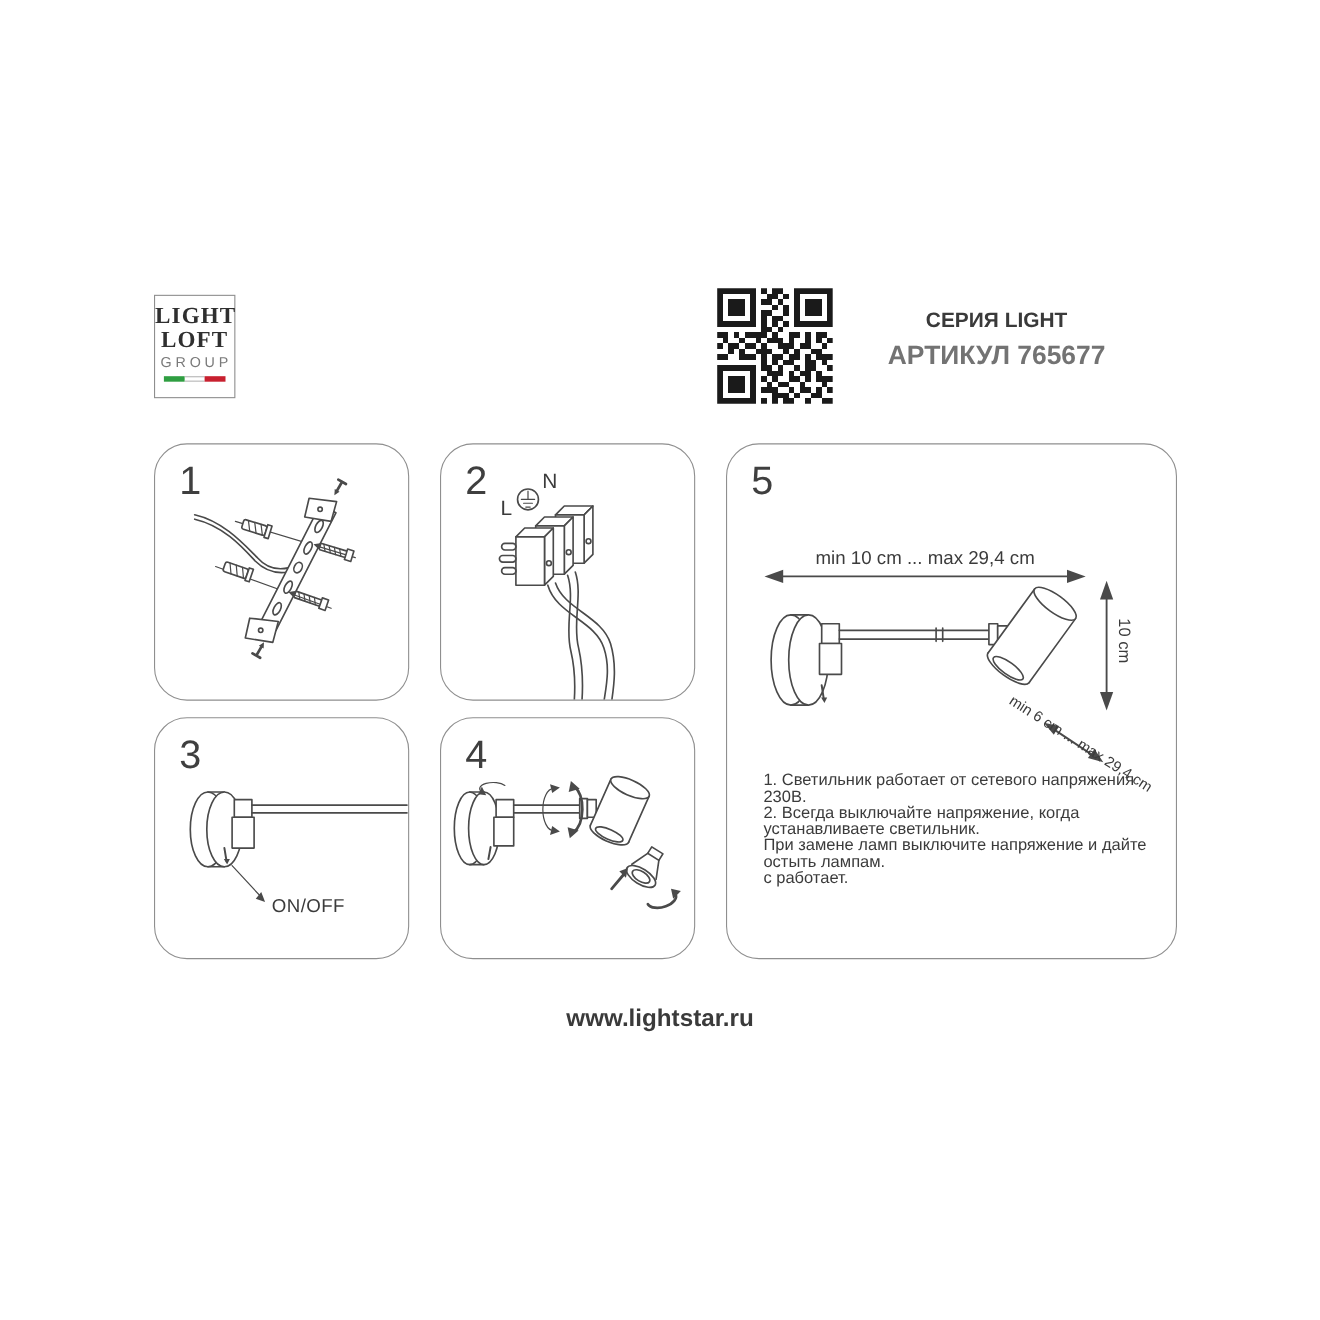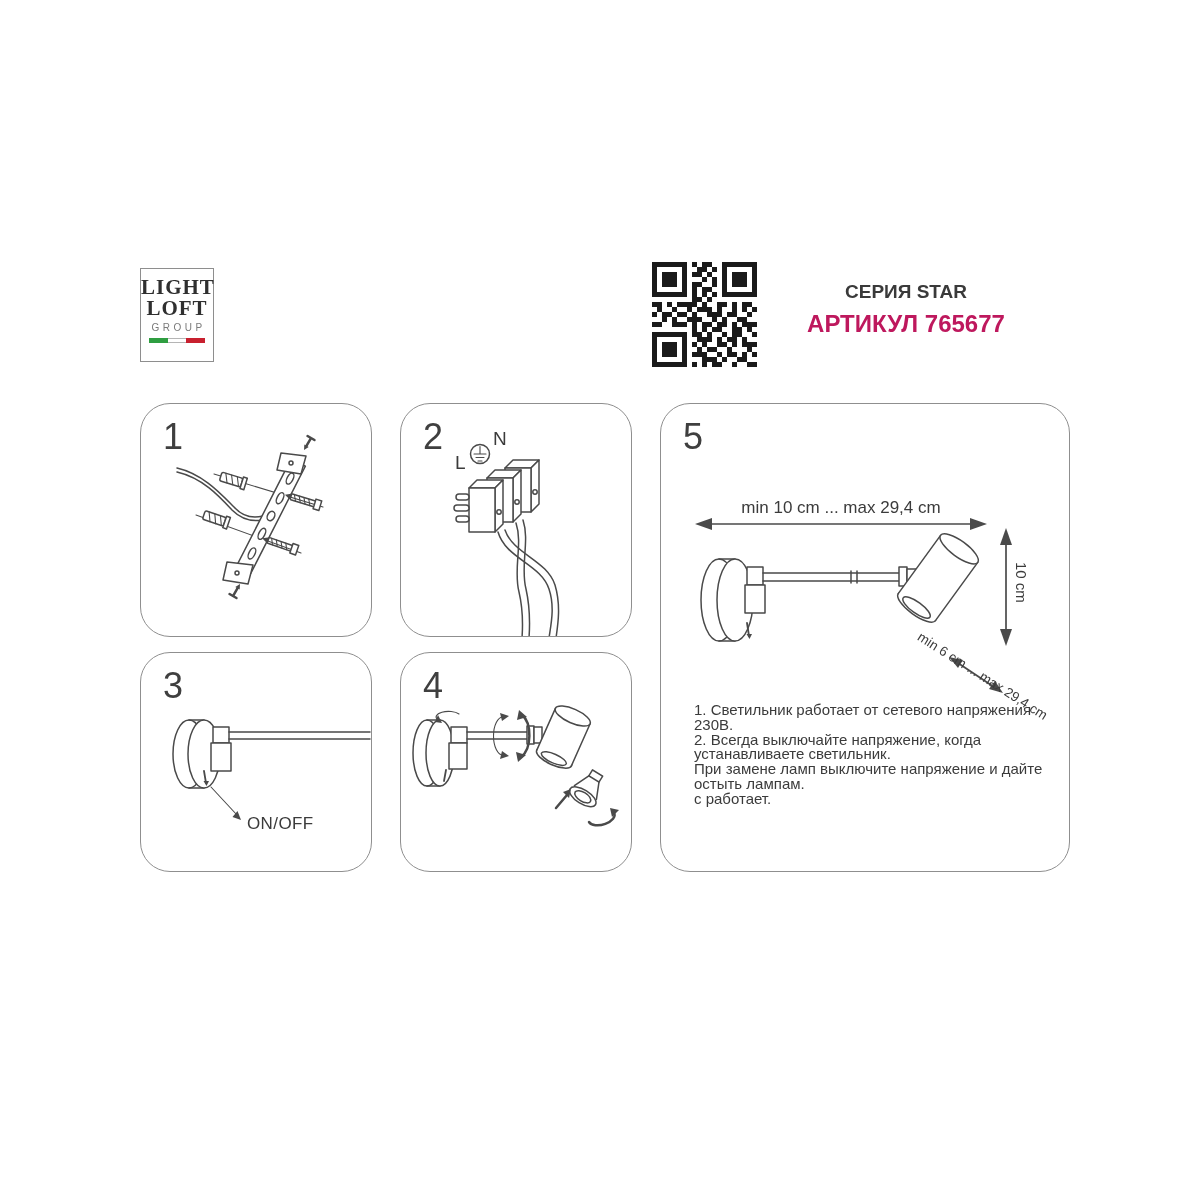--- a/index.html
+++ b/index.html
@@ -3,32 +3,32 @@
 <meta charset="utf-8">
 <style>
   html,body{margin:0;padding:0;background:#ffffff;}
   body{font-family:"Liberation Sans", sans-serif;color:#3b3b3b;}
   #page{position:relative;width:1200px;height:1200px;background:#fff;overflow:hidden;border-radius:21px;}
 
   
   .logo-box{position:absolute;left:140px;top:268px;width:74px;height:94px;border:1.5px solid #8e8e8e;background:#fff;text-align:center;box-sizing:border-box;}
   .logo-word{font-family:"Liberation Serif", serif;font-weight:bold;font-size:21px;line-height:19px;letter-spacing:1px;color:#2f2f2f;margin-top:2px;}
   .logo-word:first-child{margin-top:9px;}
-  .logo-group{font-size:10px;letter-spacing:3.5px;color:#7a7a7a;margin-top:4px;margin-left:3px;}
+  .logo-group{font-size:13px;letter-spacing:3.5px;color:#7a7a7a;margin-top:4px;margin-left:3px;}
   .logo-flag{width:56px;height:5px;margin:5px auto 0 auto;display:flex;}
   .logo-flag span{flex:1;height:100%;}
   .flag-green{background:#2f9e41;}
   .flag-white{background:#fff;border-top:1px solid #b5b5b5;border-bottom:1px solid #b5b5b5;box-sizing:border-box;}
   .flag-red{background:#c8202f;}
 
   .main-title{position:absolute;left:235px;top:281px;width:420px;text-align:center;font-size:27.5px;line-height:33px;font-weight:bold;color:#3a3a3a;}
   .qr-wrap{position:absolute;left:652px;top:262px;width:106px;height:106px;}
   .series-block{position:absolute;left:772px;top:281px;width:268px;text-align:center;}
   .series-line{font-size:19px;font-weight:bold;color:#3a3a3a;}
-  .article-line{font-size:24px;font-weight:bold;color:#be185d;margin-top:7px;}
+  .article-line{font-size:24px;font-weight:bold;color:#737373;margin-top:7px;}
 
   
   .panel{position:absolute;border:1.5px solid #8f8f8f;border-radius:30px;background:#fff;box-sizing:border-box;overflow:hidden;}
   #panel1{left:140px;top:403px;width:232px;height:234px;}
   #panel2{left:400px;top:403px;width:232px;height:234px;}
   #panel3{left:140px;top:652px;width:232px;height:220px;}
   #panel4{left:400px;top:652px;width:232px;height:220px;}
   #panel5{left:660px;top:403px;width:410px;height:469px;}
   .panel svg.diagram{position:absolute;left:0;top:0;}
   .step-num{position:absolute;left:22px;top:12px;font-size:36px;font-weight:400;color:#3f3f3f;}
@@ -298,21 +298,21 @@
         <rect x="40" y="100" width="5" height="5"></rect>
         <rect x="50" y="100" width="5" height="5"></rect>
         <rect x="60" y="100" width="5" height="5"></rect>
         <rect x="65" y="100" width="5" height="5"></rect>
         <rect x="80" y="100" width="5" height="5"></rect>
         <rect x="95" y="100" width="5" height="5"></rect>
         <rect x="100" y="100" width="5" height="5"></rect>
       </svg></div>
 
   <div class="series-block">
-    <div class="series-line">СЕРИЯ STAR</div>
+    <div class="series-line">СЕРИЯ LIGHT</div>
     <div class="article-line">АРТИКУЛ 765677</div>
   </div>
 
   <div id="panel1" class="panel">
     <div class="step-num">1</div>
     <svg class="diagram" width="232" height="234" viewBox="0 0 232 234">
 
       <path class="ln thin" d="M73,70 L182,103"></path>
       <path class="ln thin" d="M55,111 L160,149"></path>
 
@@ -526,14 +526,15 @@
     <div class="dim-v">10 cm</div>
     <div class="dim-d">min 6 cm ... max 29,4 cm</div>
     <div class="notes">
       <div>1. Светильник работает от сетевого напряжения 230В.</div>
       <div>2. Всегда выключайте напряжение, когда устанавливаете светильник.</div>
       <div>При замене ламп выключите напряжение и дайте остыть лампам.</div>
       <div>с работает.</div>
     </div>
   </div>
 
+  <div class="site">www.lightstar.ru</div>
 
 </div>
 
 </body></html>

